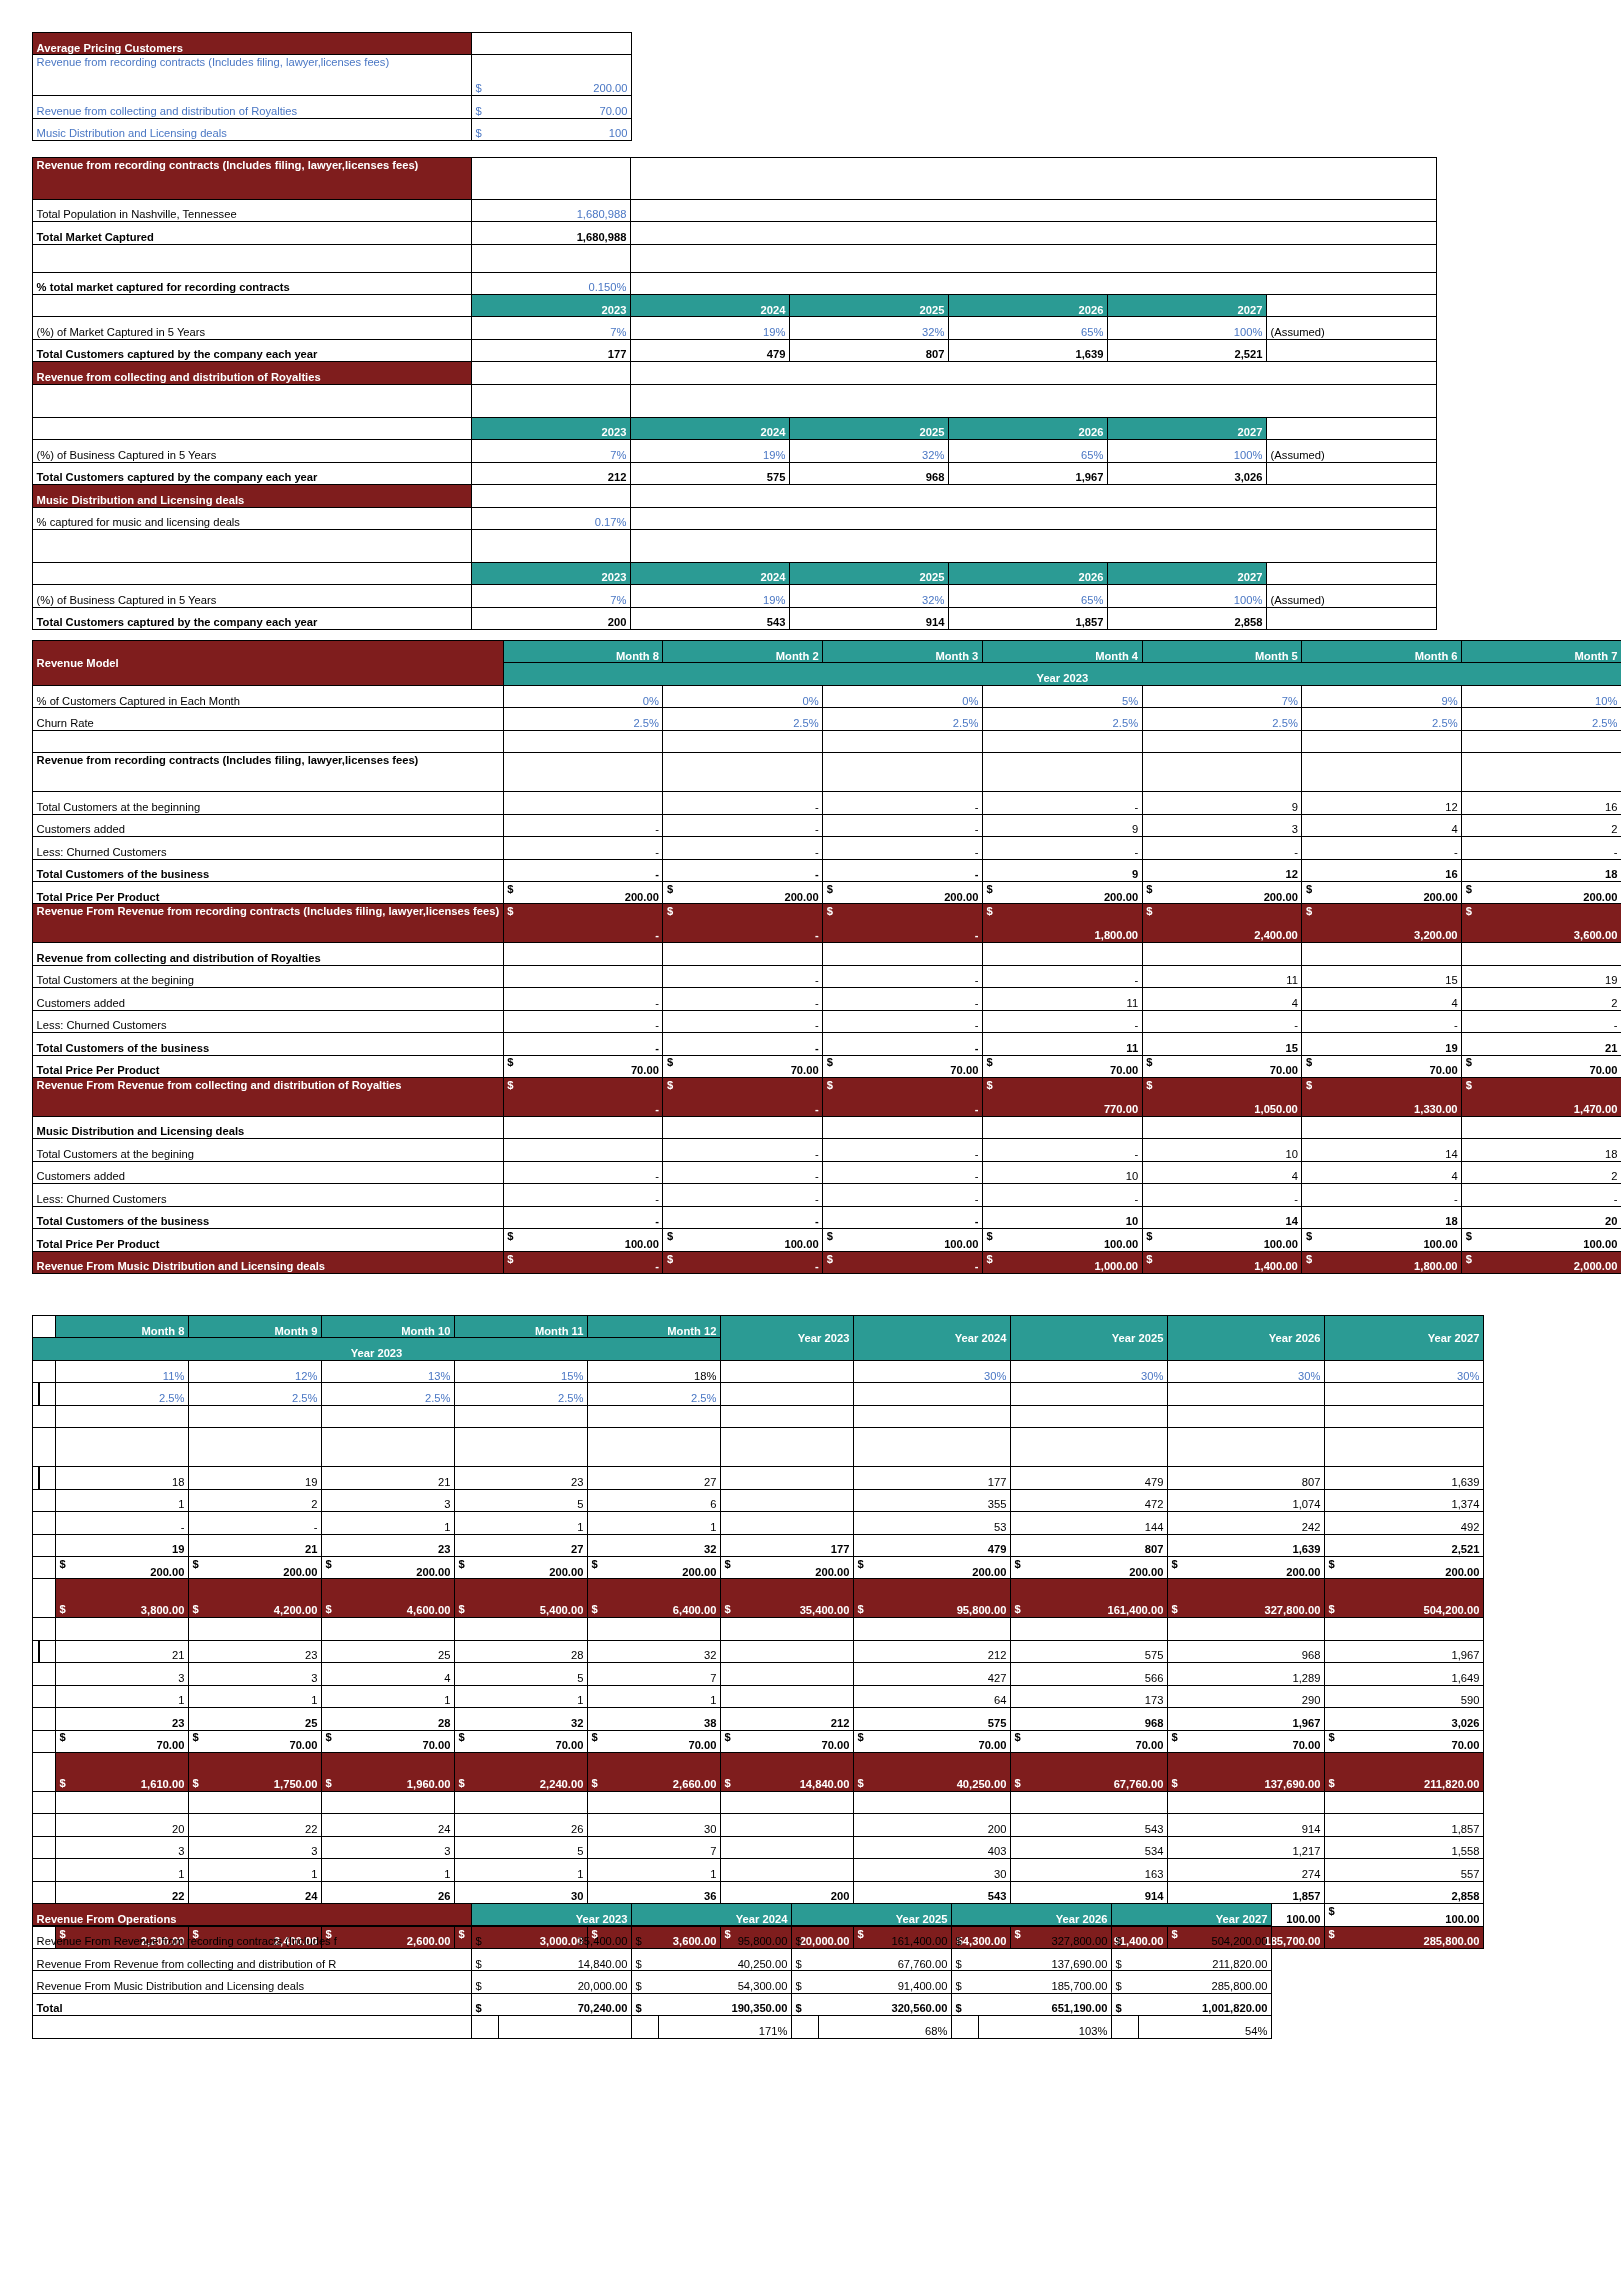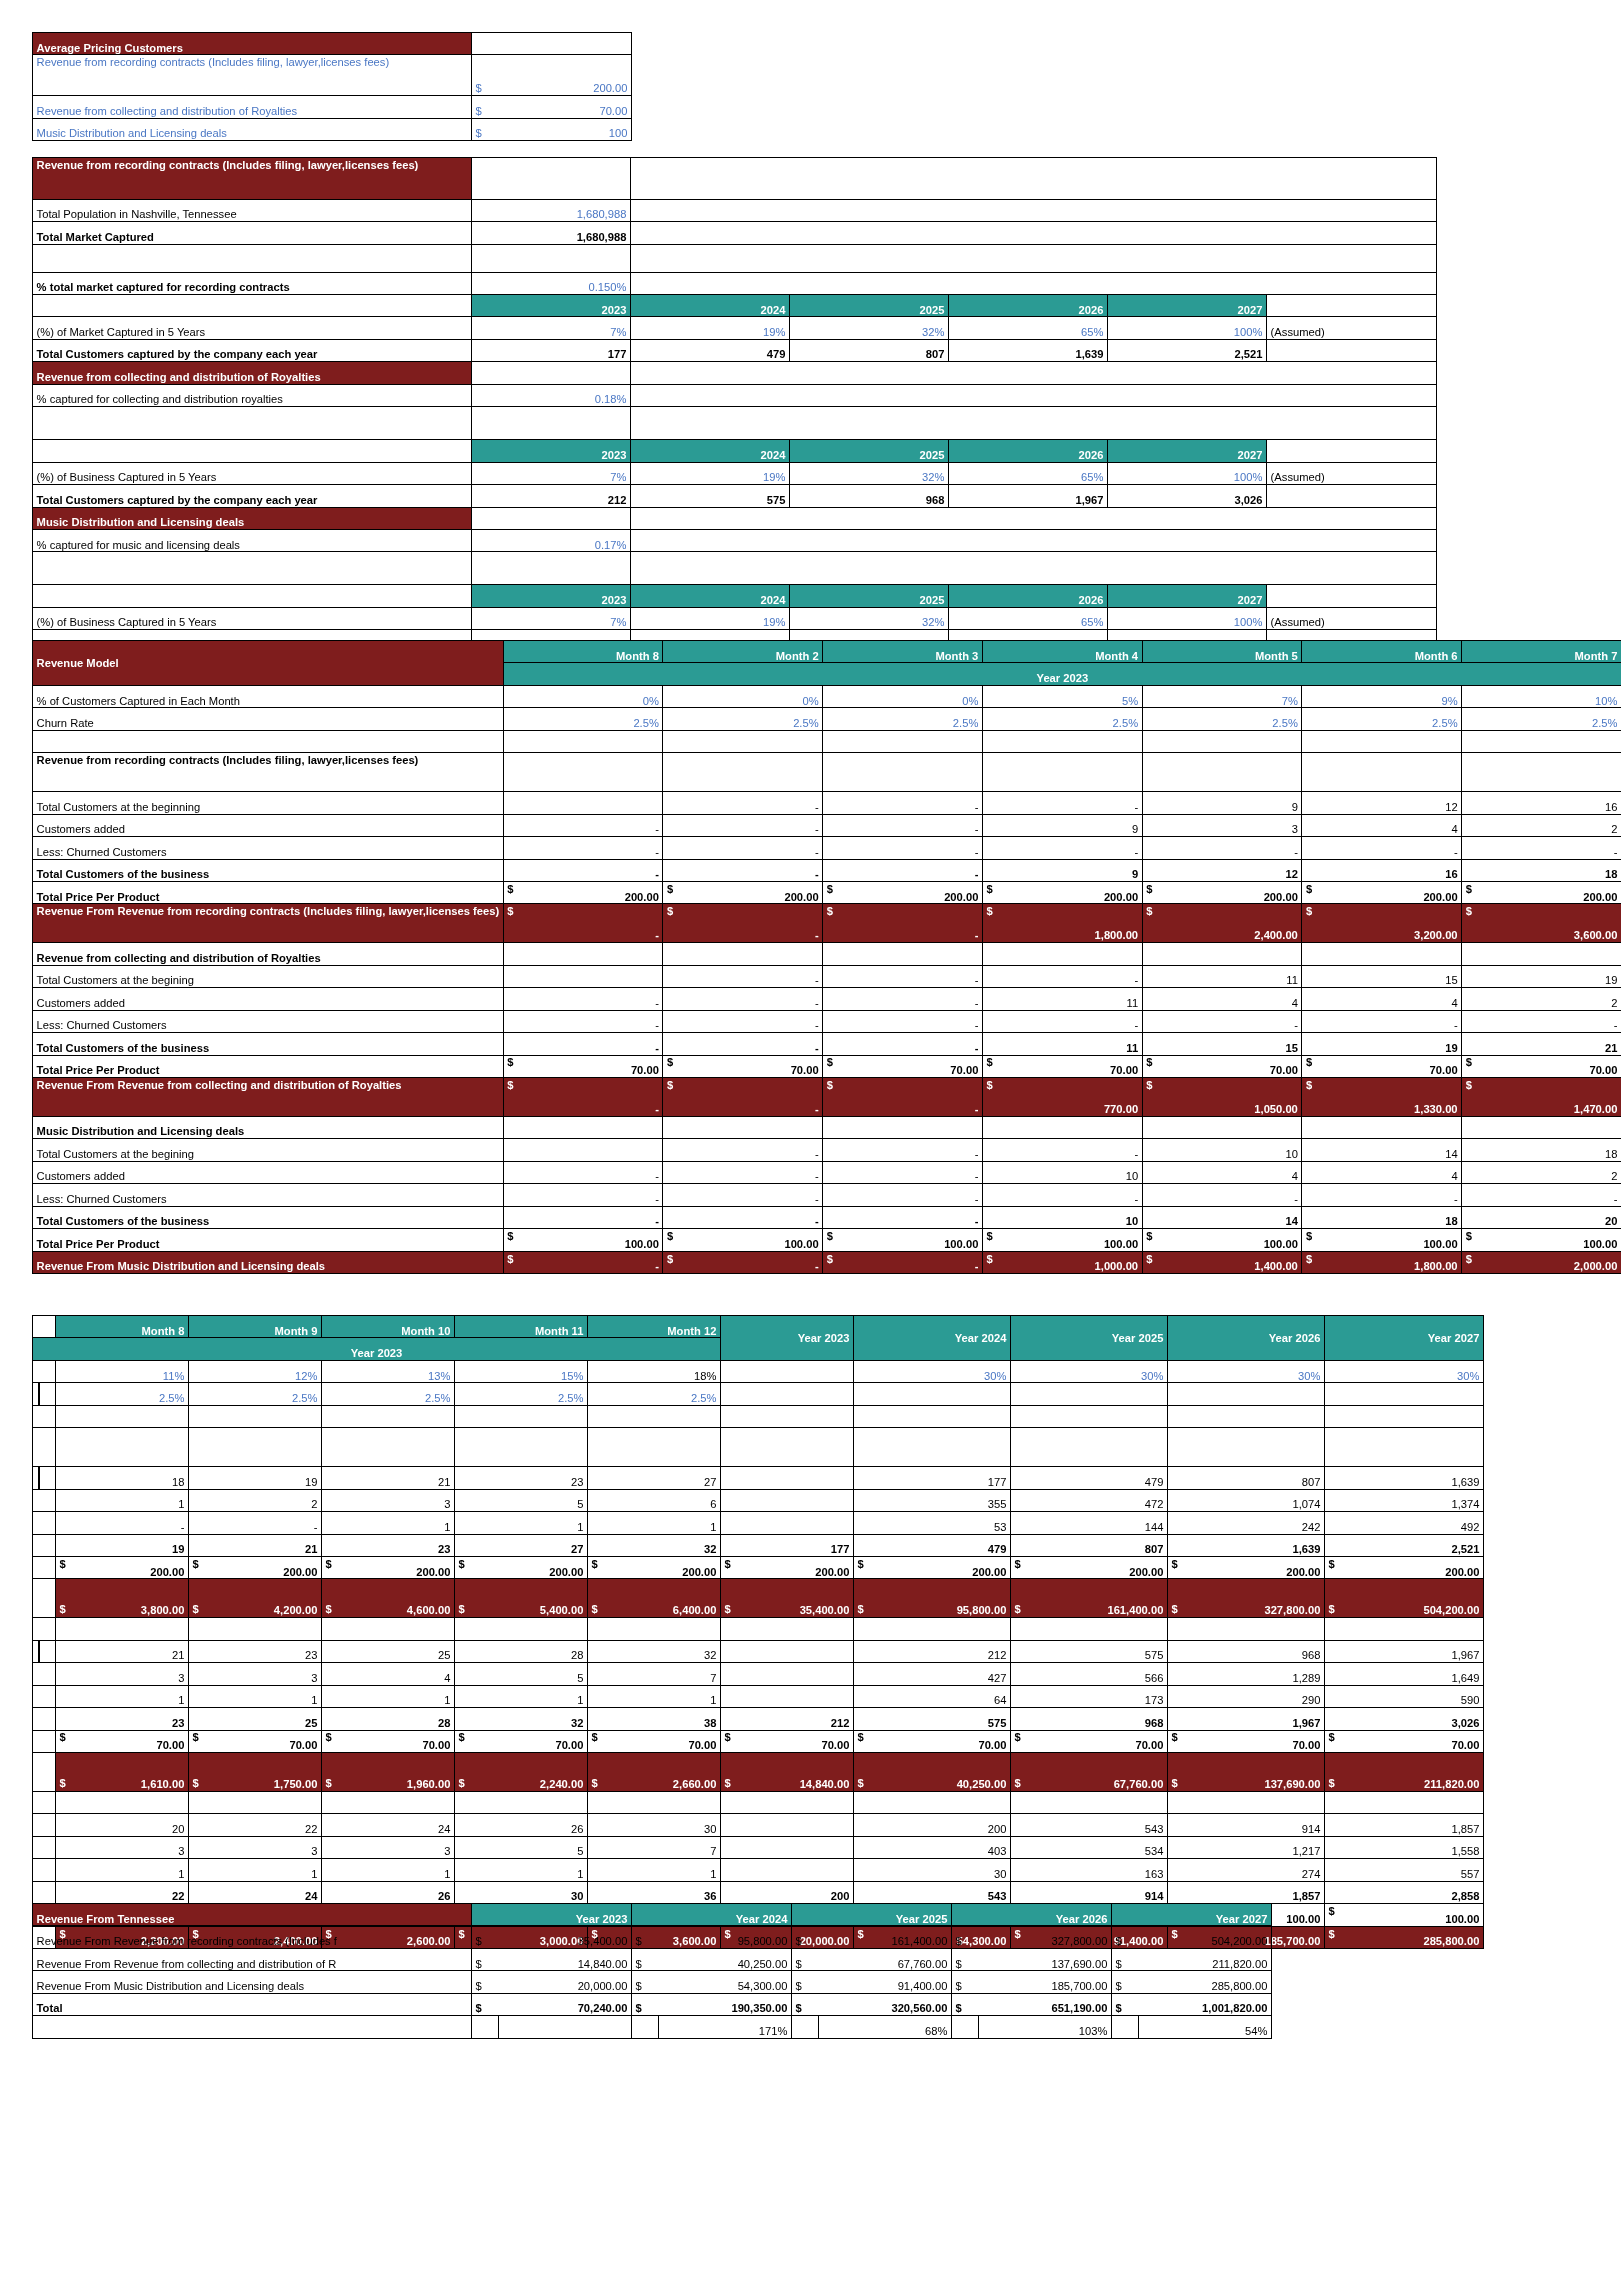--- a/index.html
+++ b/index.html
@@ -161,25 +161,20 @@
         <td class="bold r" style="border-right:1.8px solid #000;border-bottom:1.8px solid #000;">2,521</td>
         <td class="nb"></td>
       </tr>
 
       <tr>
         <td class="teal l" style="border-left:1.8px solid #000;">Revenue from collecting and distribution of Royalties</td>
         <td style="border-right:1.8px solid #000;"></td>
         <td class="nb" colspan="5"></td>
       </tr>
       <tr>
-        <td class="l" style="border-left:1.8px solid #000;"> % captured for collecting and distribution royalties</td>
-        <td class="blue r" style="border-right:1.8px solid #000;">0.18%</td>
-        <td class="nb" colspan="5"></td>
-      </tr>
-      <tr>
         <td class="l" style="border-left:1.8px solid #000;height:30px;"></td>
         <td style="border-right:1.8px solid #000;"></td>
         <td class="nb" colspan="5"></td>
       </tr>
       <tr>
         <td style="border-left:1.8px solid #000;border-right:none;border-top:none;border-bottom:none;"></td>
         <td class="teal-head" style="border:1.8px solid #000;">2023</td>
         <td class="teal-head" style="border:1.8px solid #000;">2024</td>
         <td class="teal-head" style="border:1.8px solid #000;">2025</td>
         <td class="teal-head" style="border:1.8px solid #000;">2026</td>
@@ -887,21 +882,21 @@
         <col style="width:133px">
       <col style="width:27px">
         <col style="width:133px">
       <col style="width:27px">
         <col style="width:133px">
       <col style="width:27px">
         <col style="width:133px">
     </colgroup>
     <tbody>
       <tr>
-        <td class="teal l" style="border:1.8px solid #000;">Revenue From Tennessee</td>
+        <td class="teal l" style="border:1.8px solid #000;">Revenue From Operations</td>
         <td colspan="2" class="teal-head" style="border:1.8px solid #000;">Year 2023</td>
         <td colspan="2" class="teal-head" style="border:1.8px solid #000;">Year 2024</td>
         <td colspan="2" class="teal-head" style="border:1.8px solid #000;">Year 2025</td>
         <td colspan="2" class="teal-head" style="border:1.8px solid #000;">Year 2026</td>
         <td colspan="2" class="teal-head" style="border:1.8px solid #000;">Year 2027</td>
       </tr>
 
       <tr>
         <td class="l" style="border-left:1.8px solid #000;">Revenue From Revenue from recording contracts (Includes f</td>
         <td class="l" style="border-right:none;">$</td>

